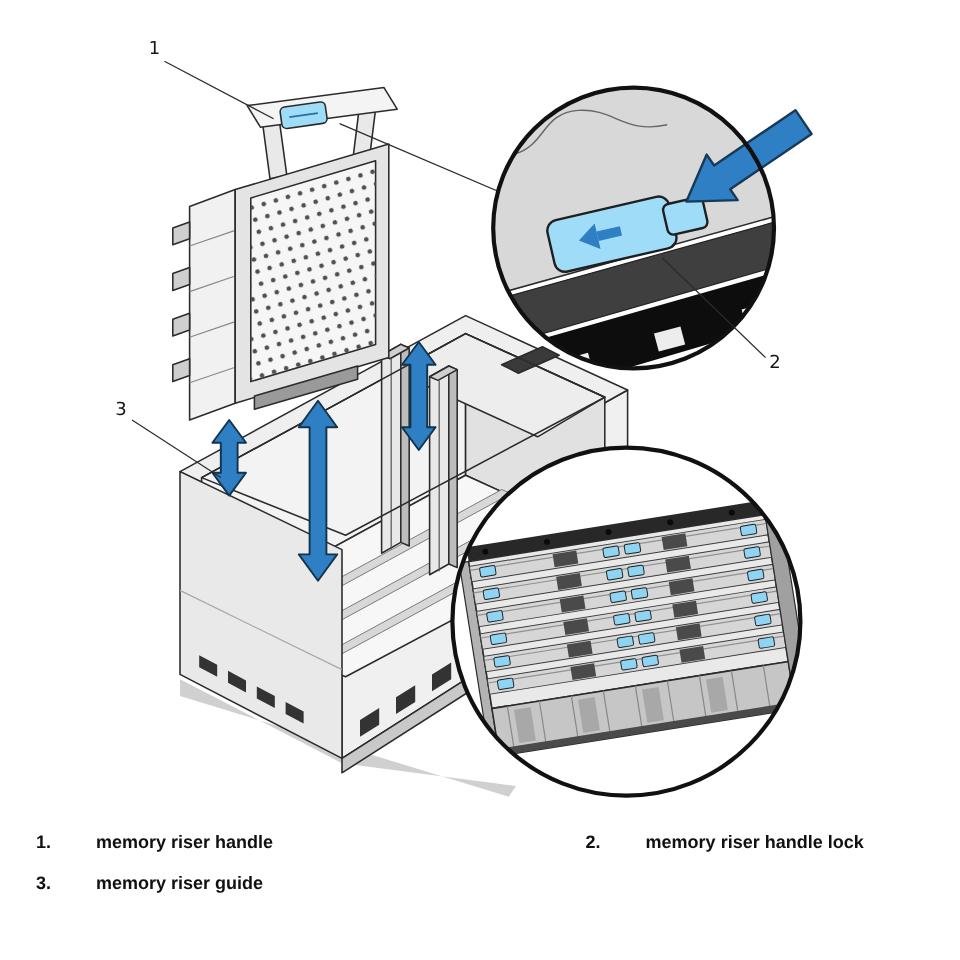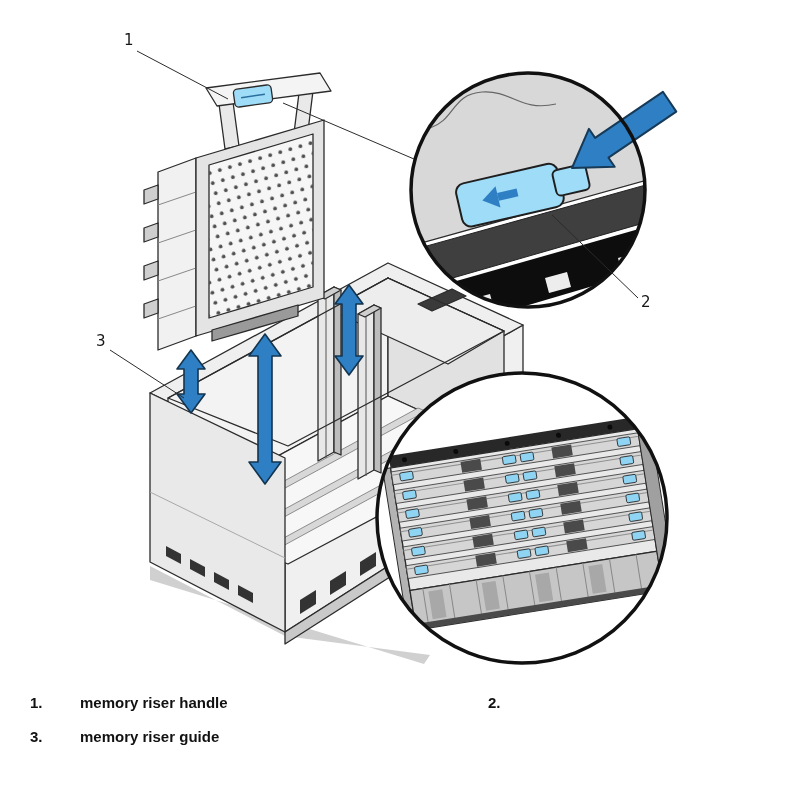--- a/index.html
+++ b/index.html
@@ -204,20 +204,21 @@
 </svg>
 
 <div class="legend">
   <div class="legend-row">
     <div class="legend-item">
       <span class="legend-num">1.</span>
       <span class="legend-label">memory riser handle</span>
     </div>
     <div class="legend-item">
       <span class="legend-num">2.</span>
+      <span class="legend-label">memory riser handle lock</span>
     </div>
   </div>
   <div class="legend-row">
     <div class="legend-item">
       <span class="legend-num">3.</span>
       <span class="legend-label">memory riser guide</span>
     </div>
   </div>
 </div>
 

